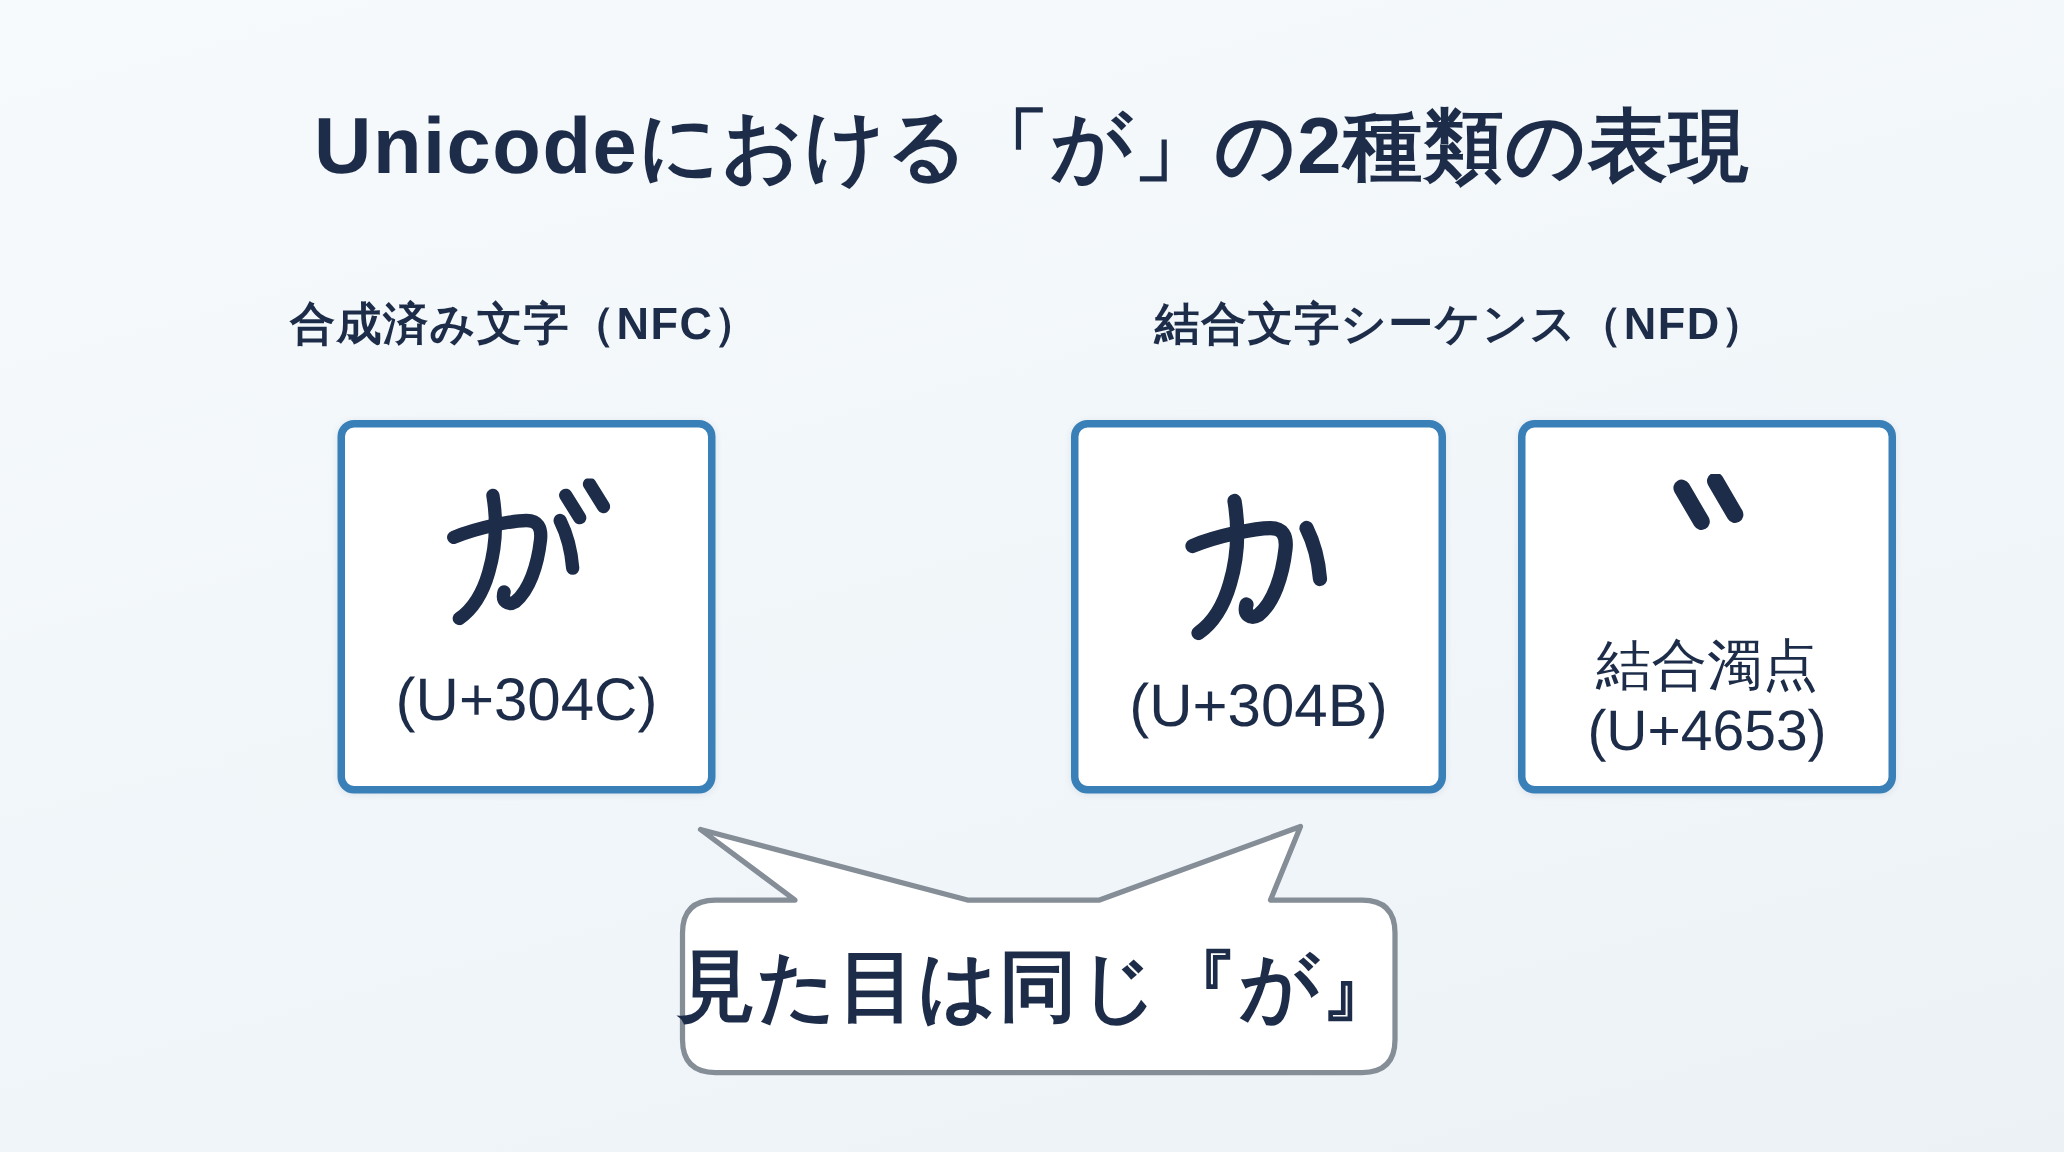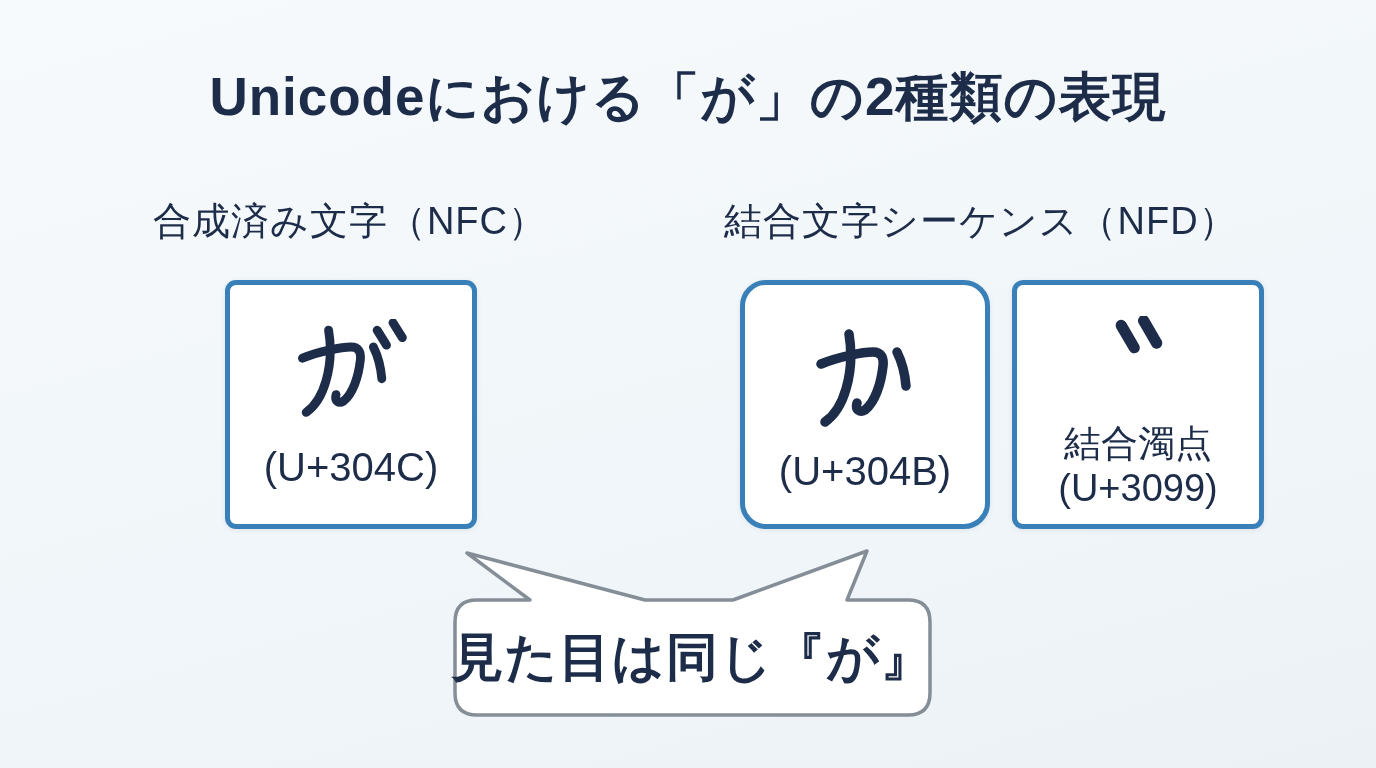--- a/index.html
+++ b/index.html
@@ -18,37 +18,37 @@
     color: var(--color-text);
   }
   .title {
     position: absolute; left: 0; top: 62px; width: 1376px;
     text-align: center;
     font-size: 53px; font-weight: 700; letter-spacing: 1px;
     color: var(--color-text);
   }
   .col-label {
     position: absolute; top: 196px;
-    font-size: 38px; font-weight: 400; letter-spacing: 1px;
+    font-size: 30px; font-weight: 700; letter-spacing: 1px;
     text-align: center; color: var(--color-text);
     white-space: nowrap;
   }
   .label-nfc { left: 125px; width: 450px; }
   .label-nfd { left: 724px; width: 500px; }
 
   .char-card {
     position: absolute; top: 280px; height: 249px;
     background: var(--color-card-background);
     border: 5px solid var(--color-box-border);
     border-radius: 11px;
     box-shadow: 0 1px 5px rgba(40, 70, 110, 0.10);
     display: flex; flex-direction: column; align-items: center;
   }
   .card-nfc      { left: 225px;  width: 252px; }
-  .card-nfd-base { left: 740px;  width: 250px; border-radius: 26px; }
+  .card-nfd-base { left: 714px;  width: 250px; }
   .card-nfd-mark { left: 1012px;  width: 252px; }
 
   .glyph-wrap { color: var(--color-text); line-height: 0; }
   .glyph-ga  { margin-top: 34px; }
   .glyph-ka  { margin-top: 37px; }
   .glyph-dak { margin-top: 31px; }
 
   .codepoint {
     font-size: 40px; font-weight: 400; line-height: 1.2;
     color: var(--color-text); text-align: center; white-space: nowrap;
@@ -113,21 +113,21 @@
 
 <div class="char-card card-nfd-mark">
   <div class="glyph-wrap glyph-dak" role="img" aria-label="゛">
     <svg class="glyph" width="56" height="42" viewBox="0 0 60 45">
       <path d="M 12 10 L 26 34" stroke-width="12"></path>
       <path d="M 36 5 L 50 29" stroke-width="12"></path>
     </svg>
   </div>
   <div class="mark-text-block">
     <div class="mark-name">結合濁点</div>
-    <div class="mark-codepoint">(U+3099)</div>
+    <div class="mark-codepoint">(U+4653)</div>
   </div>
 </div>
 
 <svg class="bubble-svg" viewBox="0 0 520 200">
   <path class="bubble-shape" d="M 47 65 L 100 65 L 37 18 L 215 65 L 303 65 L 437 16 L 417 65 L 478 65
            Q 500 65 500 87 L 500 158 Q 500 180 478 180 L 47 180 Q 25 180 25 158
            L 25 87 Q 25 65 47 65 Z"></path>
 </svg>
 <div class="bubble-text">見た目は同じ『が』</div>
 

